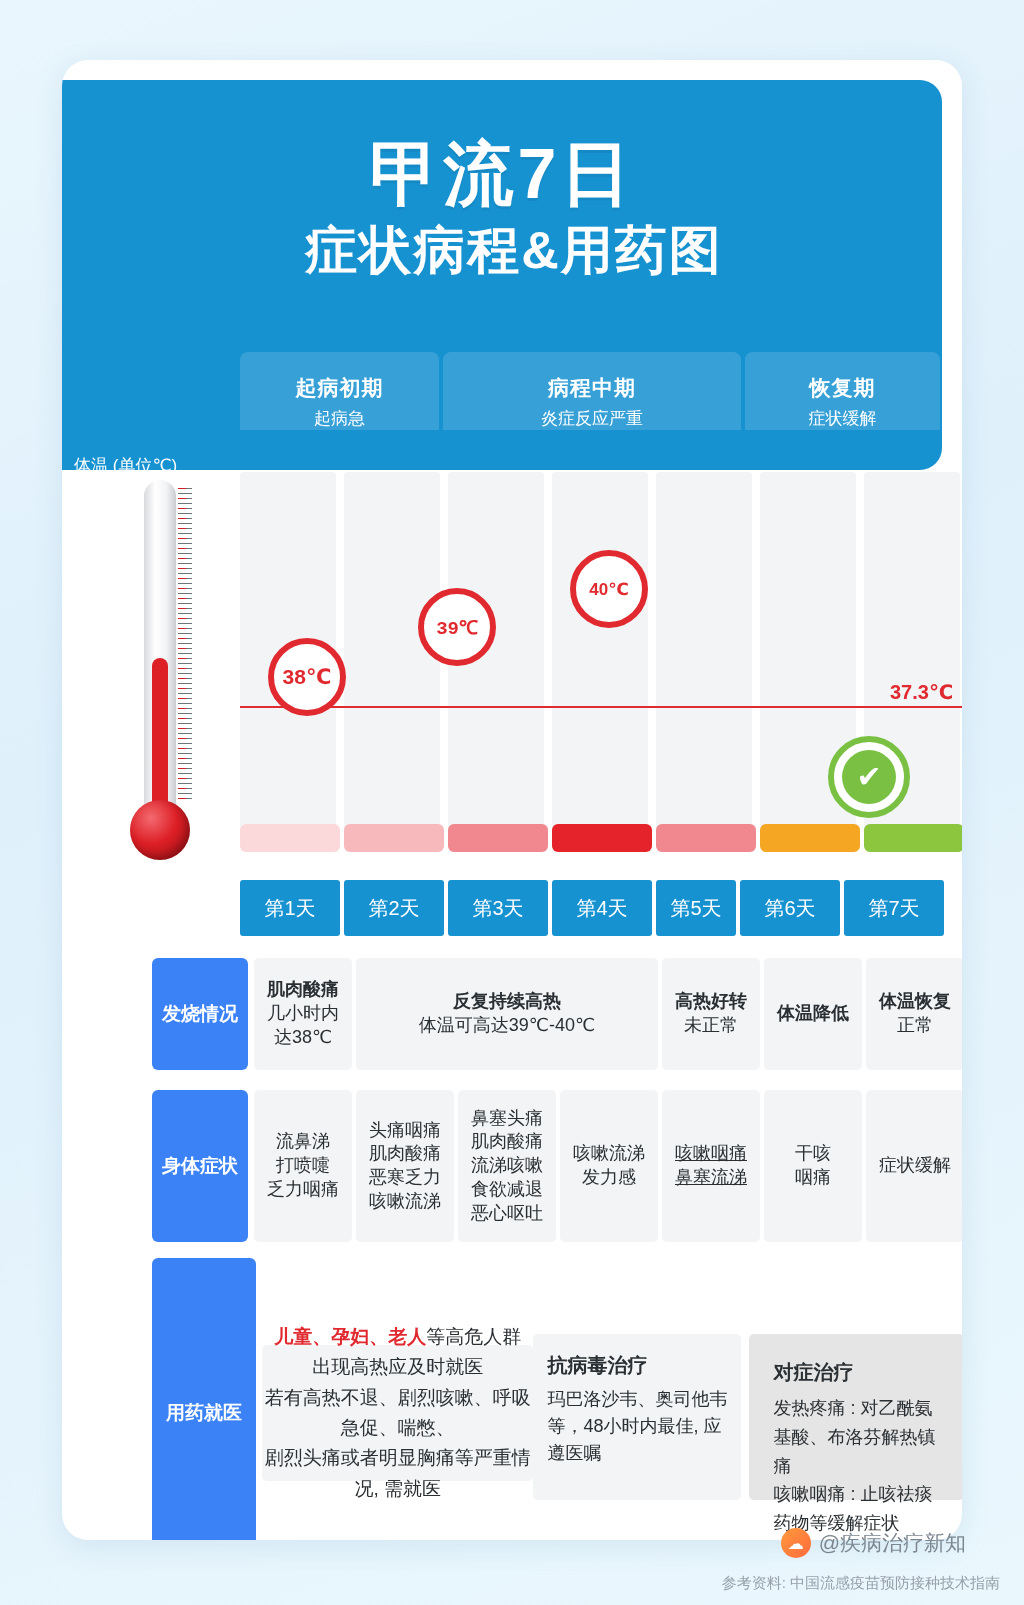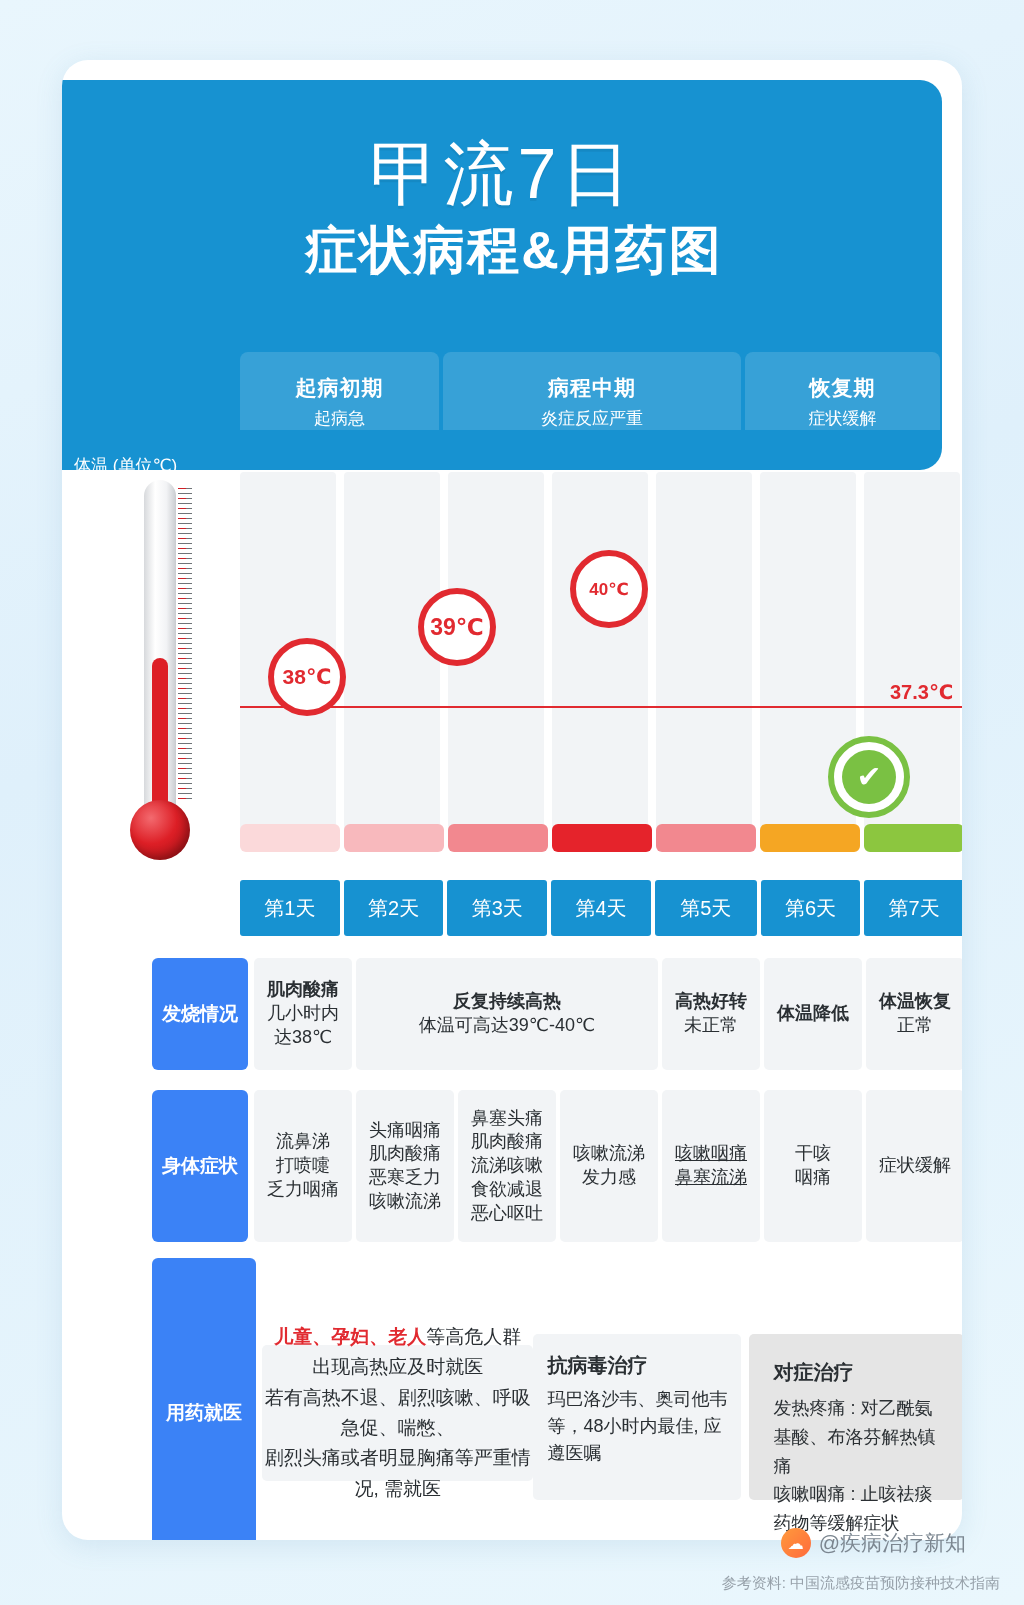--- a/index.html
+++ b/index.html
@@ -24,21 +24,21 @@
   .header {
     position: absolute;
     left: 0; top: 20px;
     width: 880px; height: 390px;
     margin-left: 0;
     background: #1792d1;
     border-radius: 0 22px 22px 0;
   }
   .title-wrap { padding-top: 58px; text-align: center; }
   .title-1 {
-    color: #fff; font-size: 70px; font-weight: normal; letter-spacing: 4px;
+    color: #fff; font-size: 70px; font-weight: bold; letter-spacing: 4px;
     line-height: 1.05; text-shadow: 0 3px 0 rgba(0,0,0,0.06);
   }
   .title-2 {
     color: #fff; font-size: 52px; font-weight: bold; letter-spacing: 2px;
     line-height: 1.25; margin-top: 6px; padding-left: 24px;
   }
   
   .phases {
     position: absolute; left: 178px; top: 292px;
     width: 700px; height: 78px;
@@ -102,21 +102,21 @@
   }
   .bubble {
     position: absolute;
     border-radius: 50%;
     background: #ffffff;
     border: 6px solid #e12a30;
     color: #e12a30; font-weight: bold;
     display: flex; align-items: center; justify-content: center;
   }
   .b38 { left: 206px; top: 578px; width: 78px; height: 78px; font-size: 21px; }
-  .b39 { left: 356px; top: 528px; width: 78px; height: 78px; font-size: 23px; }
+  .b39 { left: 356px; top: 528px; width: 78px; height: 78px; font-size: 19px; font-family: Liberation Mono, monospace; }
   .b40 { left: 508px; top: 490px; width: 78px; height: 78px; font-size: 17px; }
   .check-ring {
     position: absolute; left: 766px; top: 676px; width: 82px; height: 82px;
     border-radius: 50%; border: 6px solid #7ac143;
     background: #fff;
     display: flex; align-items: center; justify-content: center;
   }
   .check-ring .inner {
     width: 54px; height: 54px; border-radius: 50%; background: #7ac143;
     display: flex; align-items: center; justify-content: center;
@@ -252,21 +252,21 @@
       <div class="sev" style="background: rgb(242, 136, 143); width: 100px;"></div>
       <div class="sev" style="background: rgb(245, 166, 35); width: 100px;"></div>
       <div class="sev" style="background: rgb(140, 198, 63); width: 100px;"></div>
     </div>
 
   <div class="days" id="days-row">
       <div class="day" style="width: 100px;">第1天</div>
       <div class="day" style="width: 100px;">第2天</div>
       <div class="day" style="width: 100px;">第3天</div>
       <div class="day" style="width: 100px;">第4天</div>
-      <div class="day" style="width: 102px;">第5天</div>
+      <div class="day" style="width: 80px;">第5天</div>
       <div class="day" style="width: 100px;">第6天</div>
       <div class="day" style="width: 100px;">第7天</div>
     </div>
 
   <div class="row row-fever">
     <div class="rowlabel">发烧情况</div>
     <div class="cells" id="fever-cells">
         <div class="cell" style="width: 98px;">
           <div class="strong">肌肉酸痛</div>
           <div>几小时内</div>

